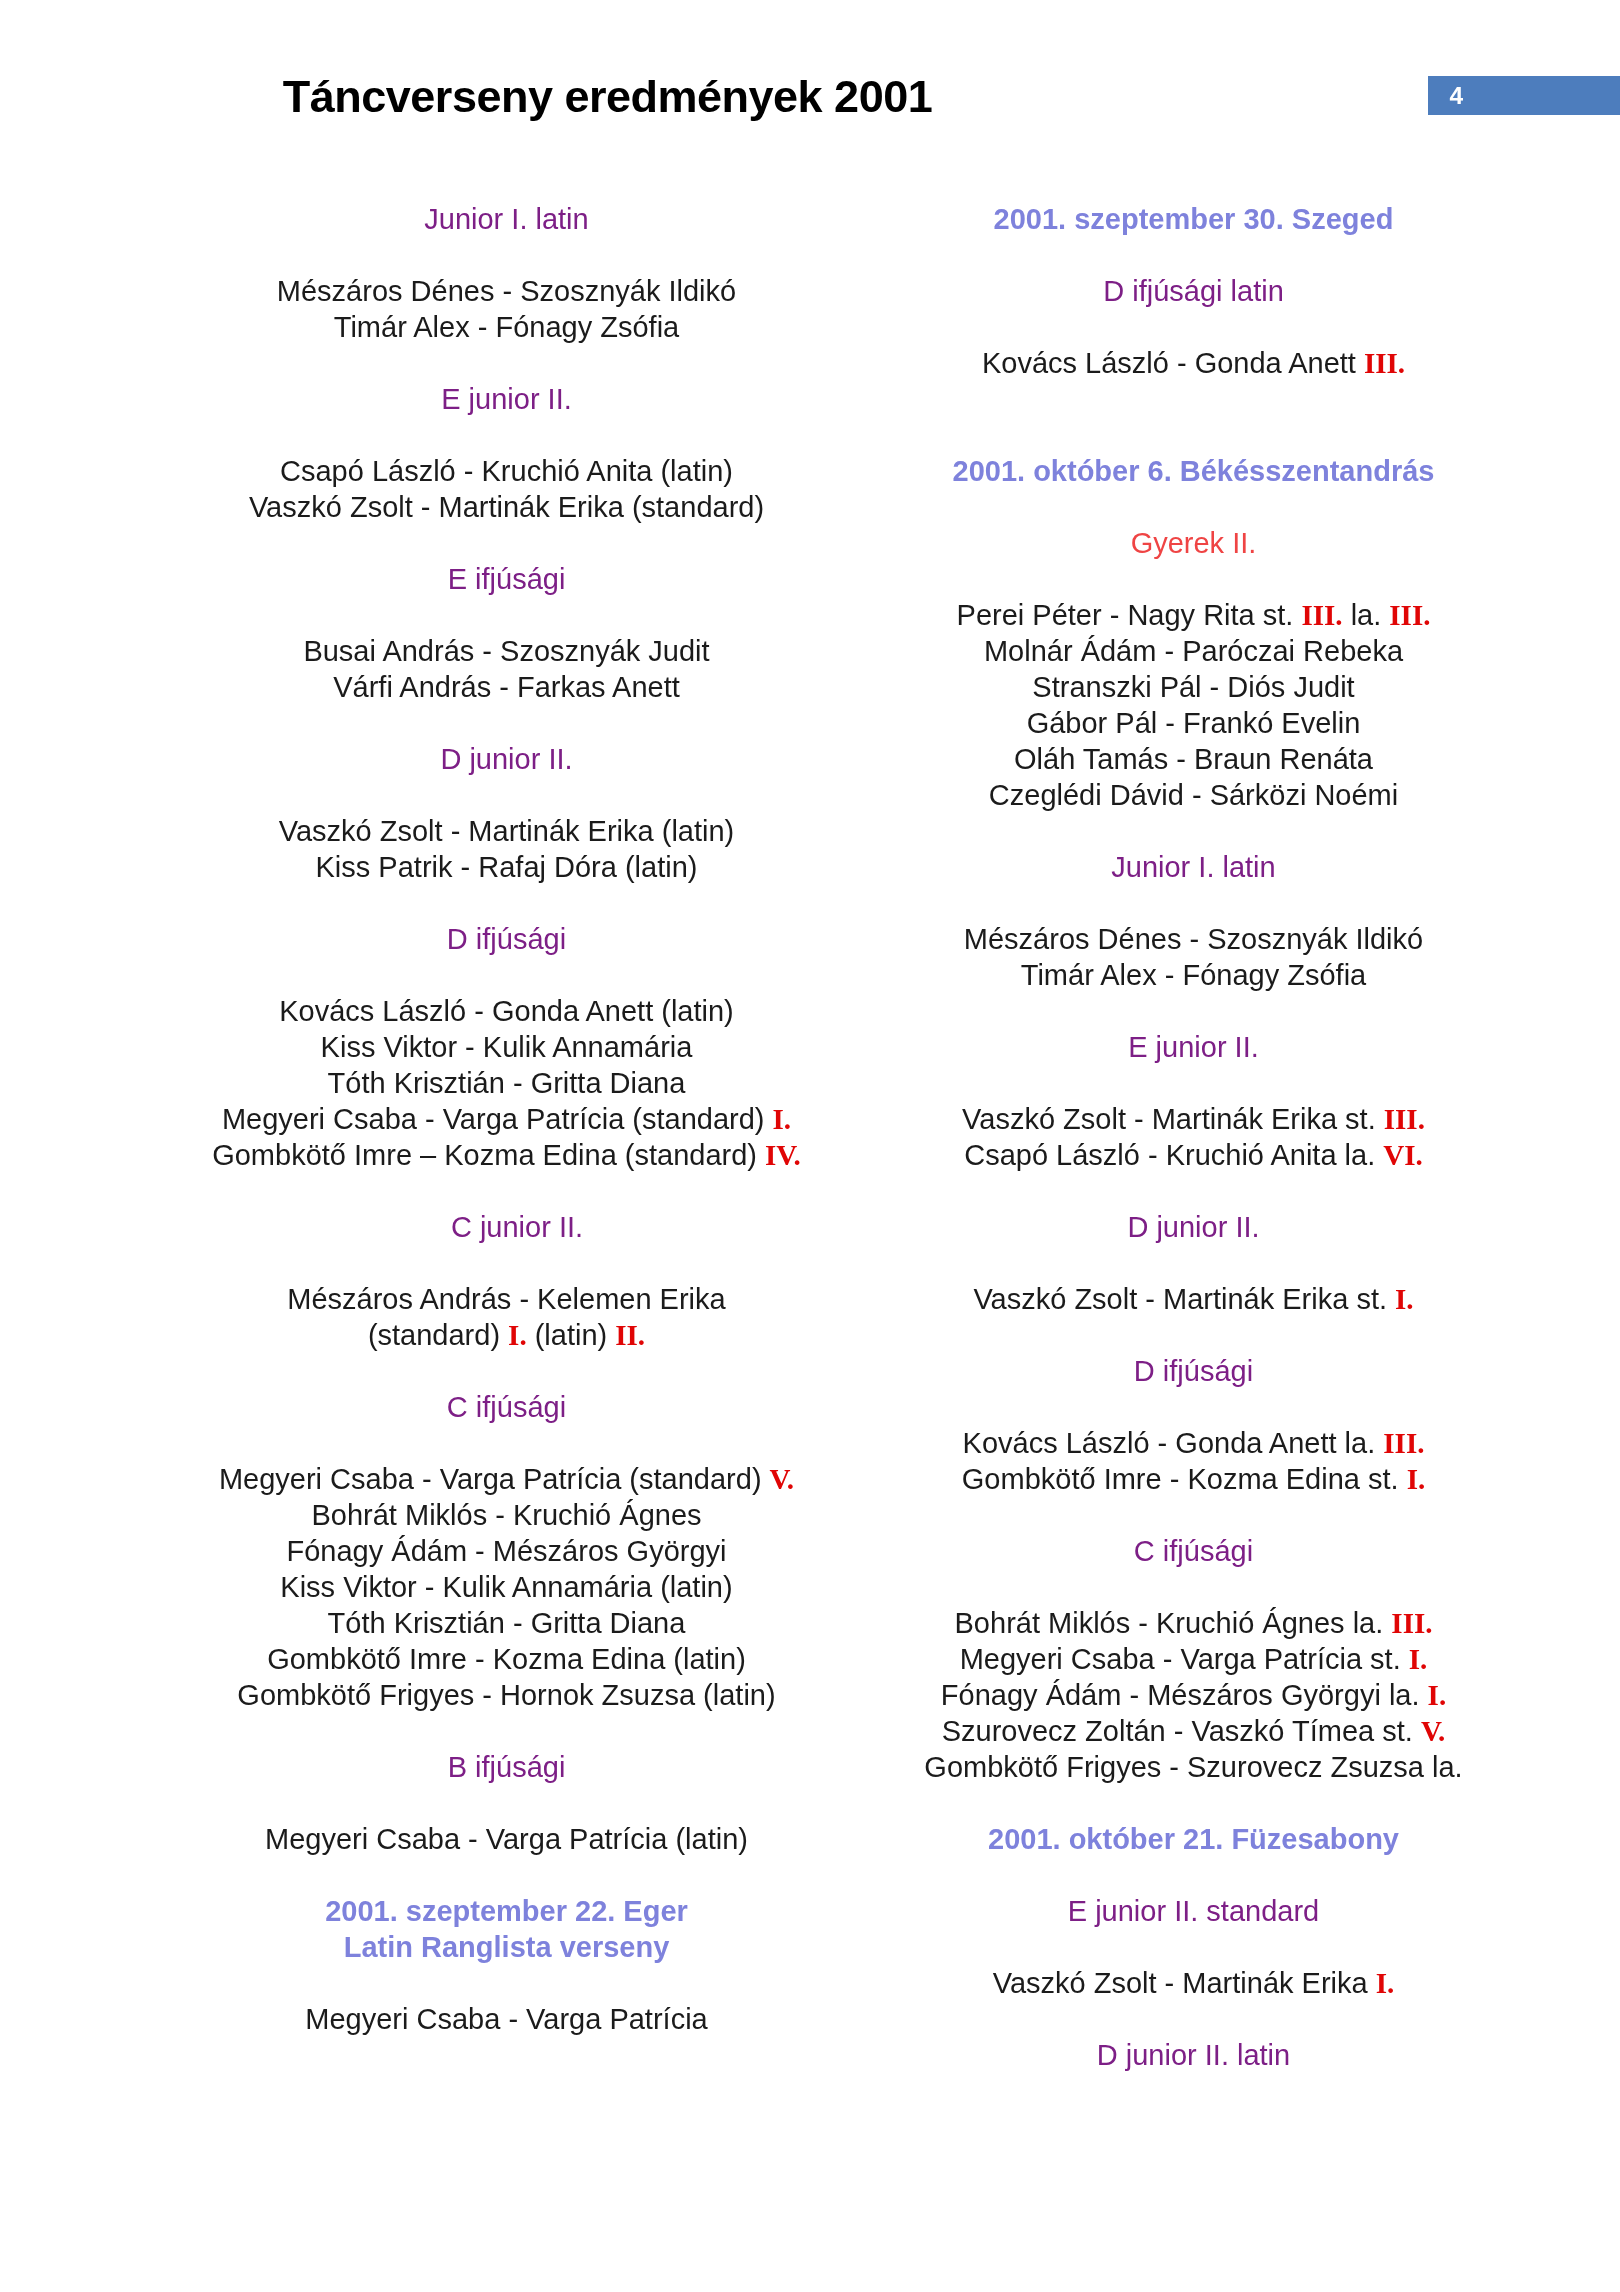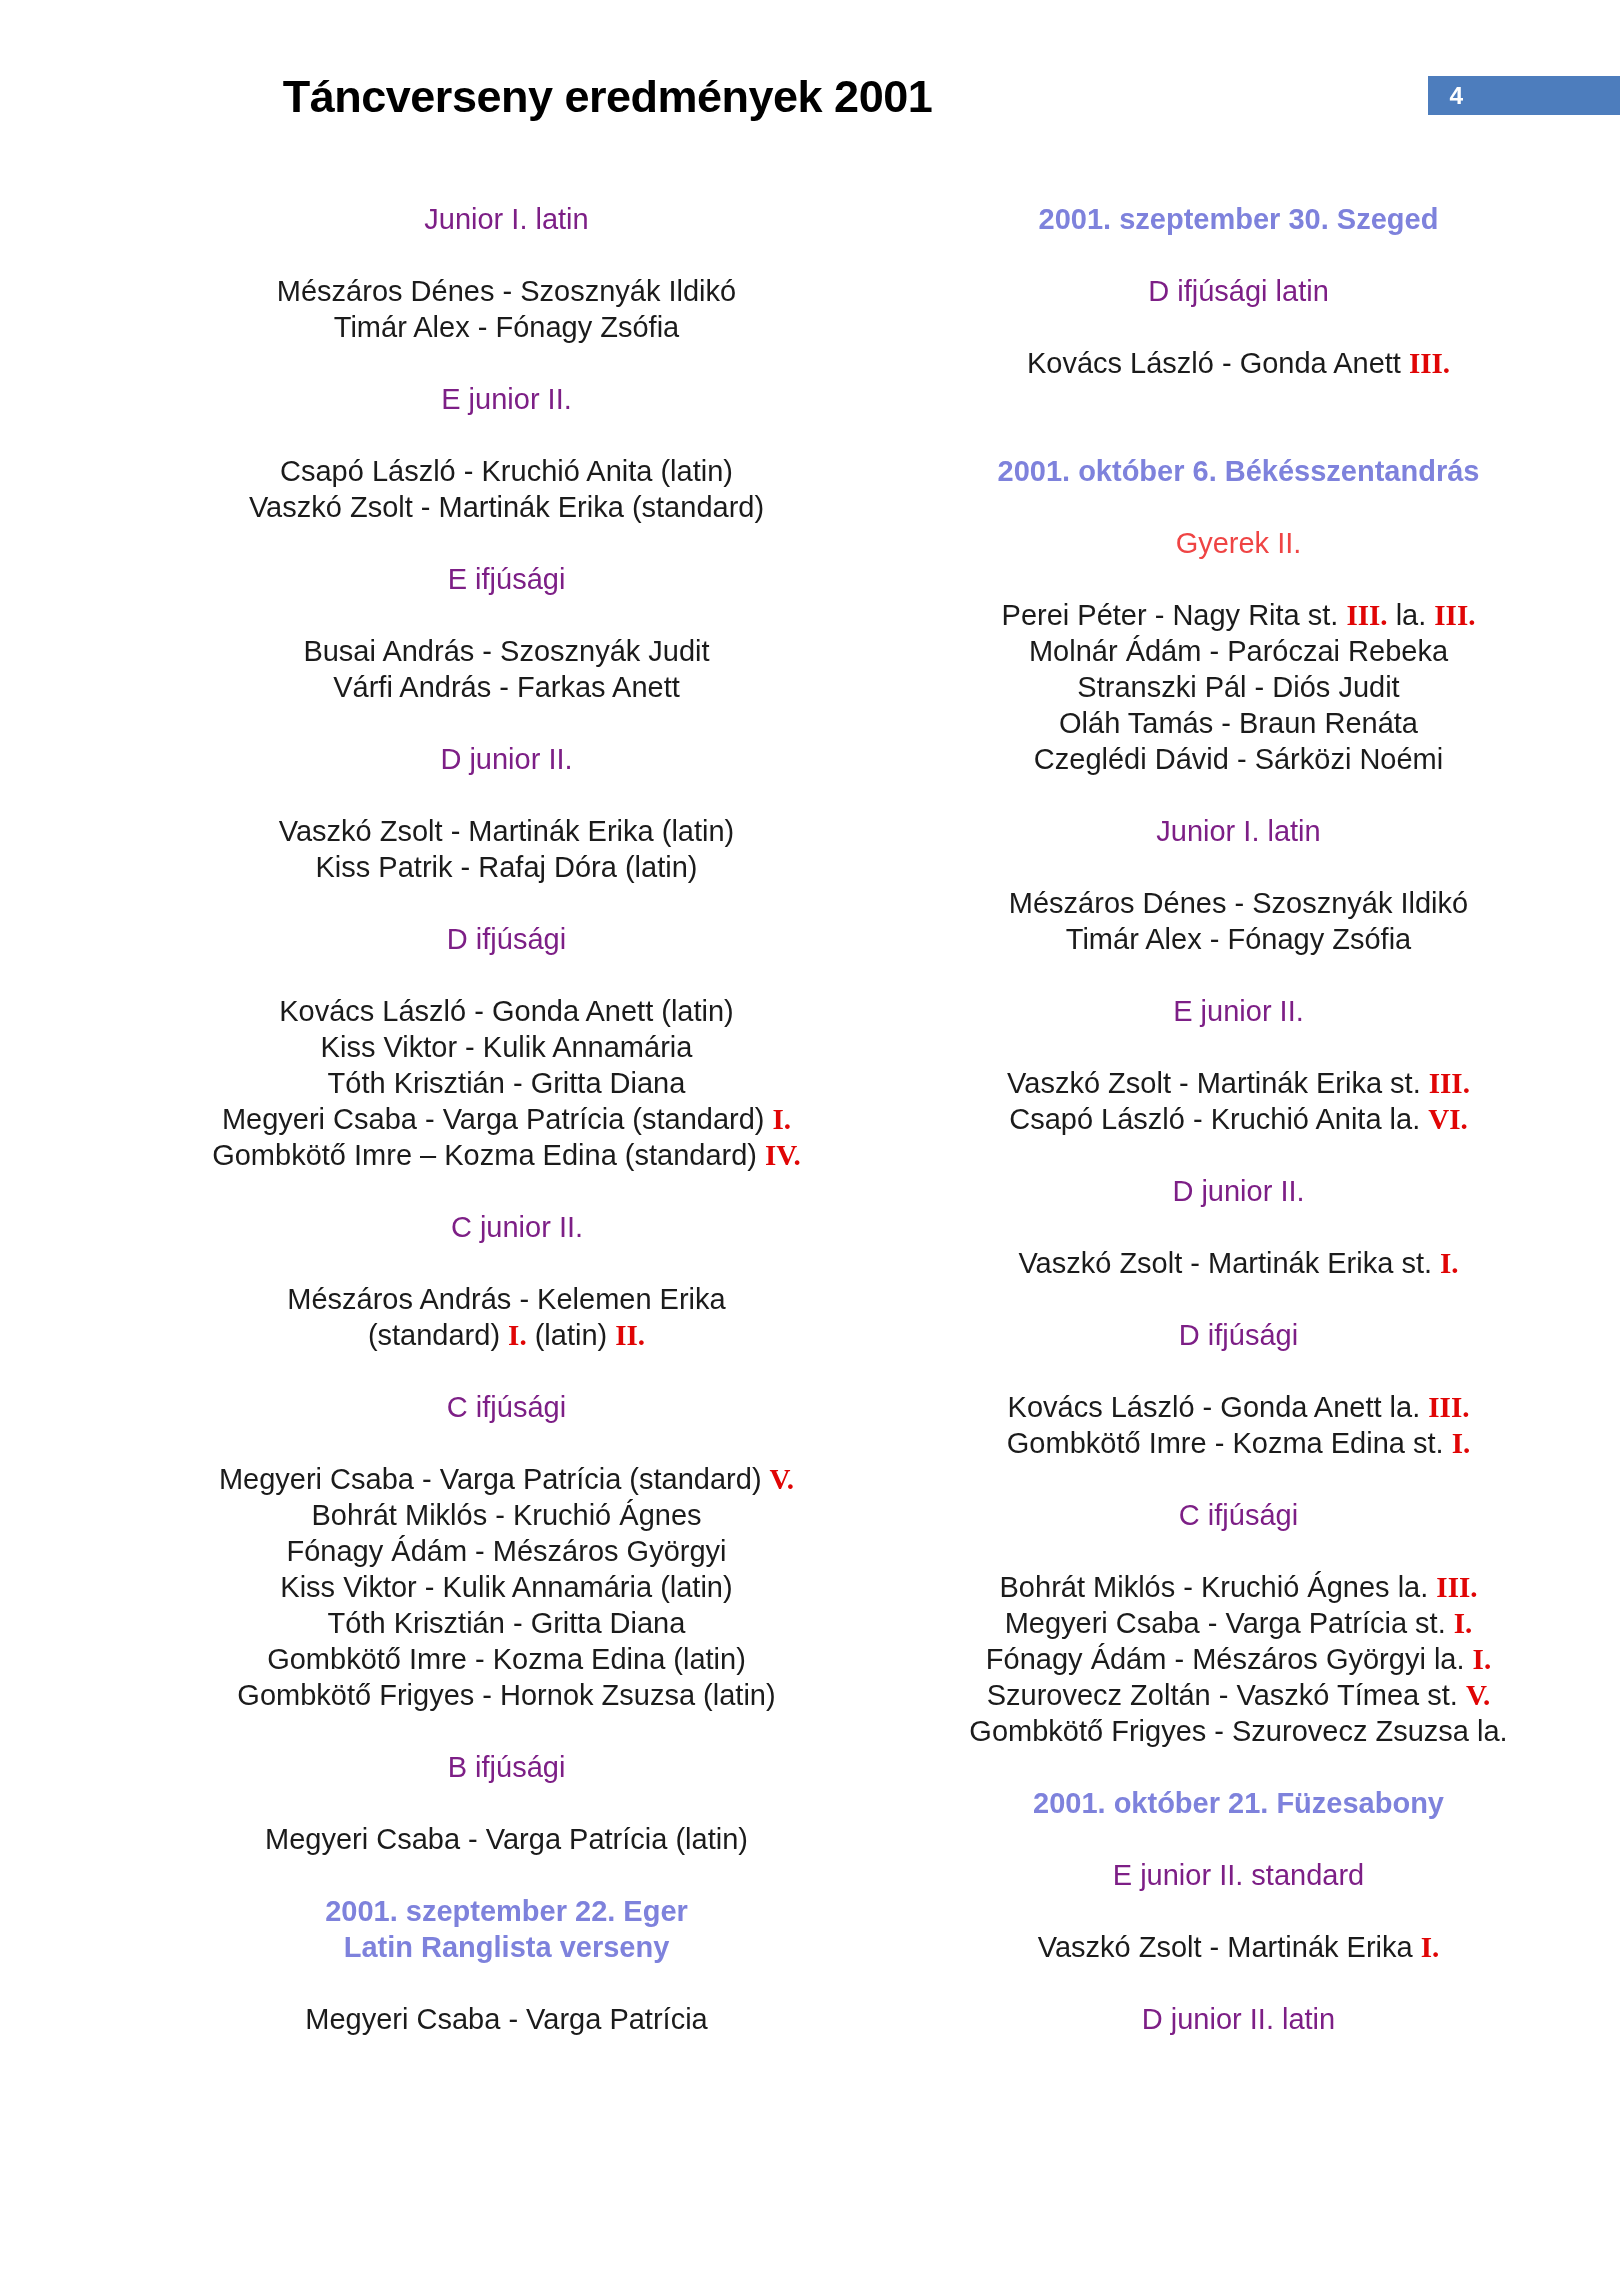--- a/index.html
+++ b/index.html
@@ -35,21 +35,21 @@
     font-weight:600;
   }
   .col{
     position:absolute;
     top:201px;
     font-size:29px;
     line-height:36px;
     text-align:center;
   }
   .col-left{left:188px;width:637px;}
-  .col-right{left:856px;width:765px;}
+  .col-right{left:811px;width:765px;}
   .block{margin:0 0 36px 0;}
   .heading{font-weight:400;}
   .date-heading{font-weight:700;}
   .line{display:block;white-space:nowrap;}
   .rank{font-weight:700;font-family:Liberation Serif, serif;}
   .gap{height:36px;}
 </style>
 </head>
 <body>
 
@@ -124,20 +124,21 @@
       </p>
       <div class="gap"></div>
       <p class="block date-heading" style="color: rgb(126, 130, 220);">
         <span class="line">2001. október 6. Békésszentandrás</span>
       </p>
       <p class="block heading" style="color: #ef4444;">Gyerek II.</p>
       <p class="block">
         <span class="line"><span>Perei Péter - Nagy Rita st. </span><strong class="rank" style="color: rgb(224, 5, 5);">III.</strong><span> la. </span><strong class="rank" style="color: rgb(224, 5, 5);">III.</strong></span>
         <span class="line"><span>Molnár Ádám - Paróczai Rebeka</span></span>
         <span class="line"><span>Stranszki Pál - Diós Judit</span></span>
+        <span class="line"><span>Gábor Pál - Frankó Evelin</span></span>
         <span class="line"><span>Oláh Tamás - Braun Renáta</span></span>
         <span class="line"><span>Czeglédi Dávid - Sárközi Noémi</span></span>
       </p>
       <p class="block heading" style="color: rgb(125, 31, 134);">Junior I. latin</p>
       <p class="block">
         <span class="line"><span>Mészáros Dénes - Szosznyák Ildikó</span></span>
         <span class="line"><span>Timár Alex - Fónagy Zsófia</span></span>
       </p>
       <p class="block heading" style="color: rgb(125, 31, 134);">E junior II.</p>
       <p class="block">

